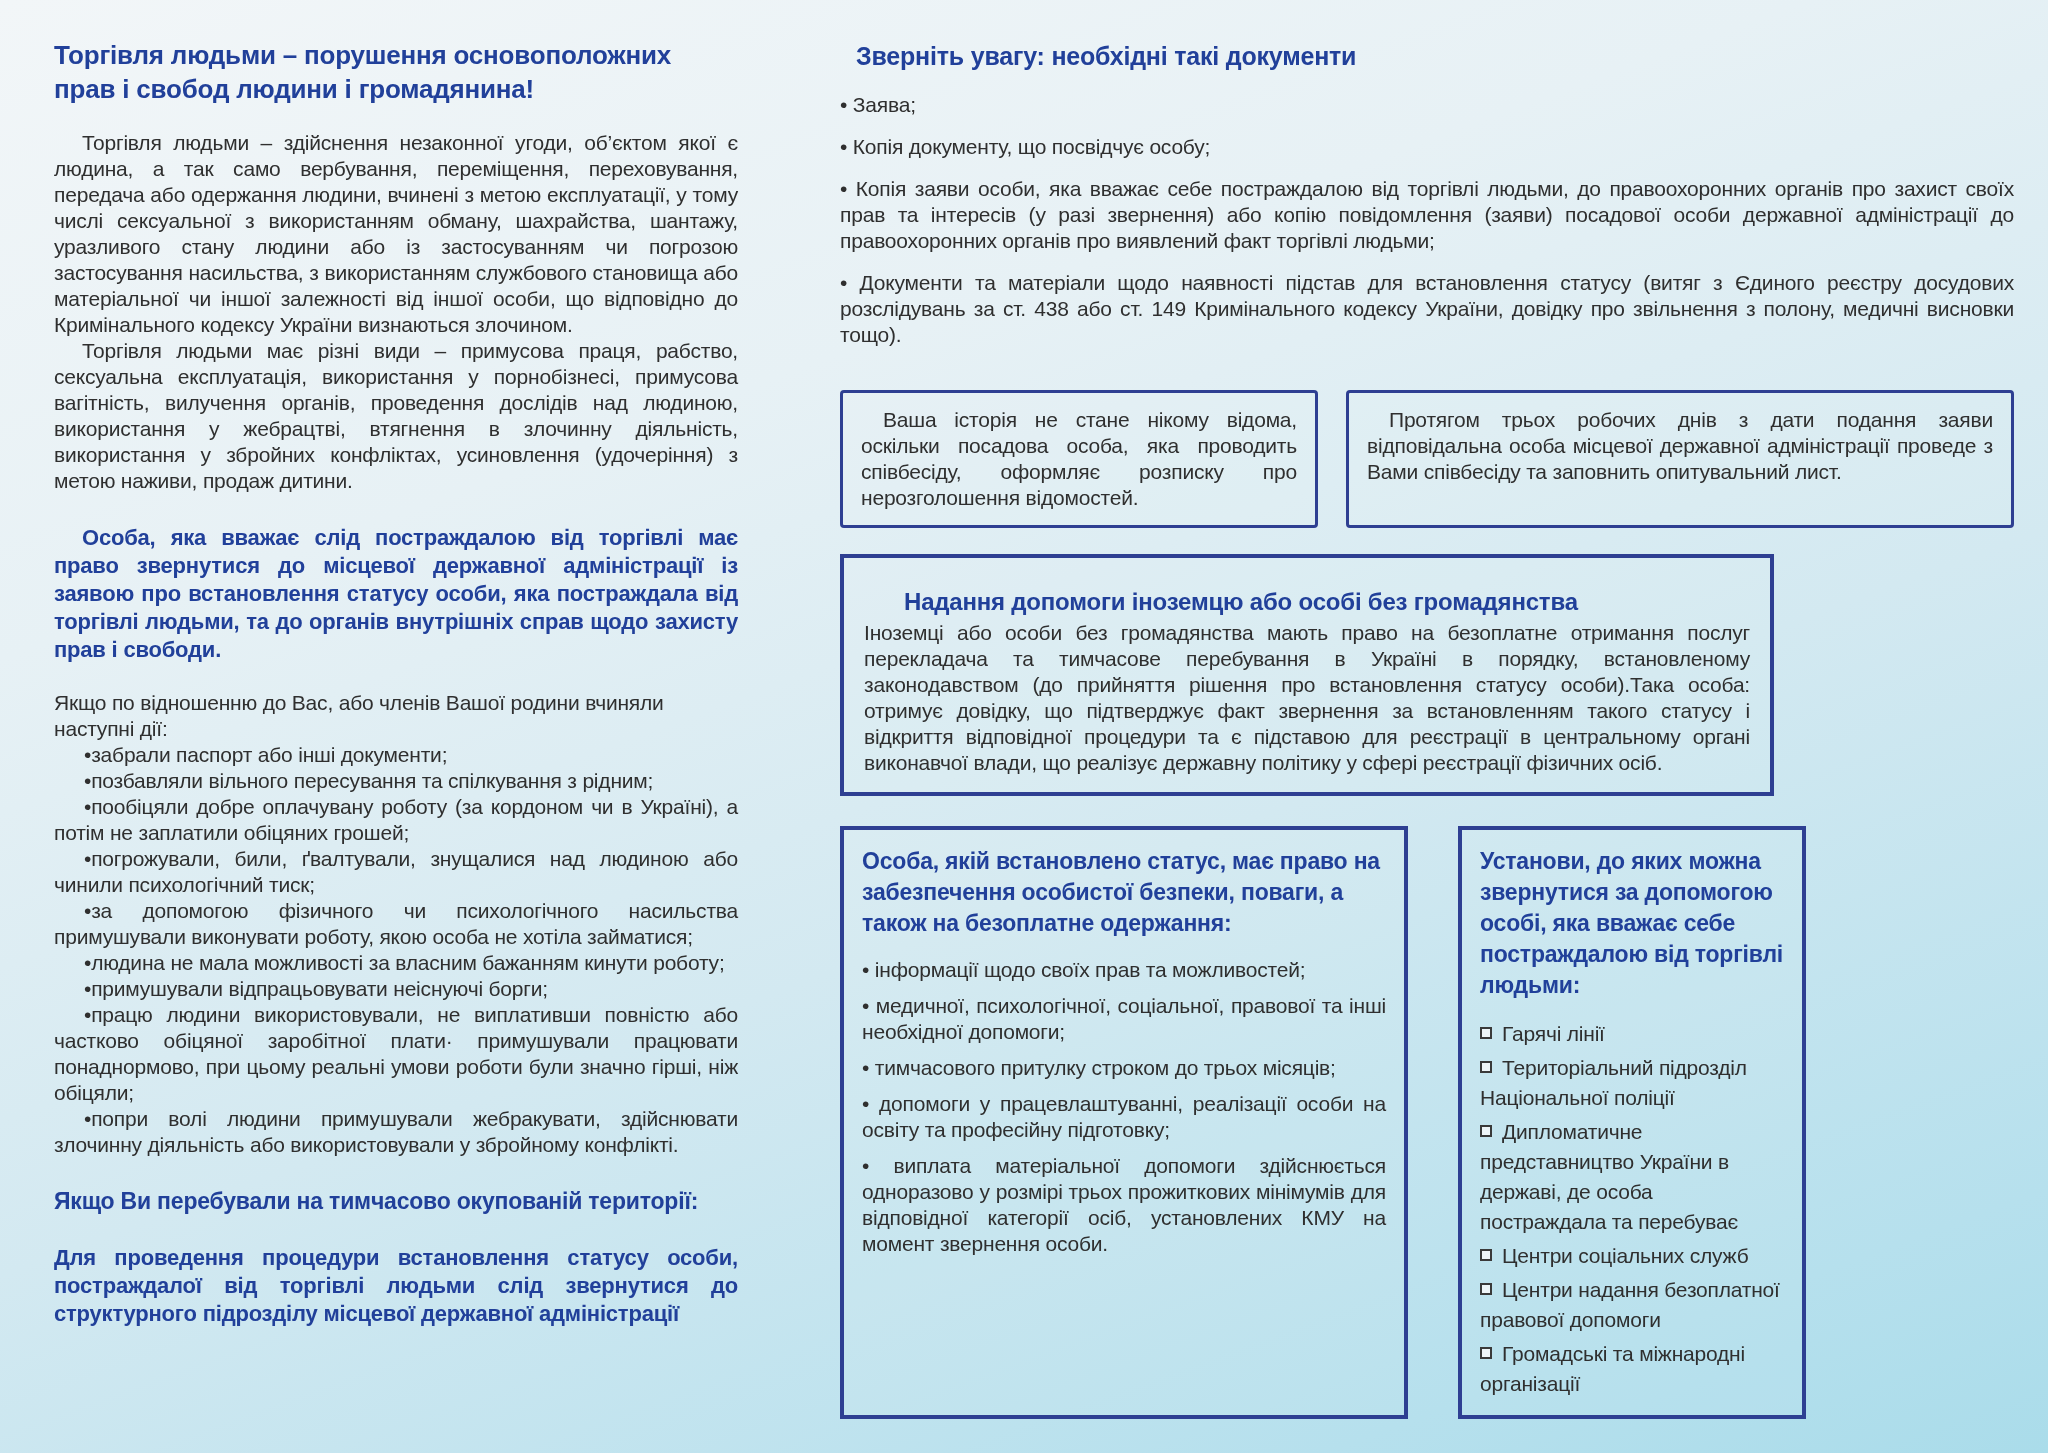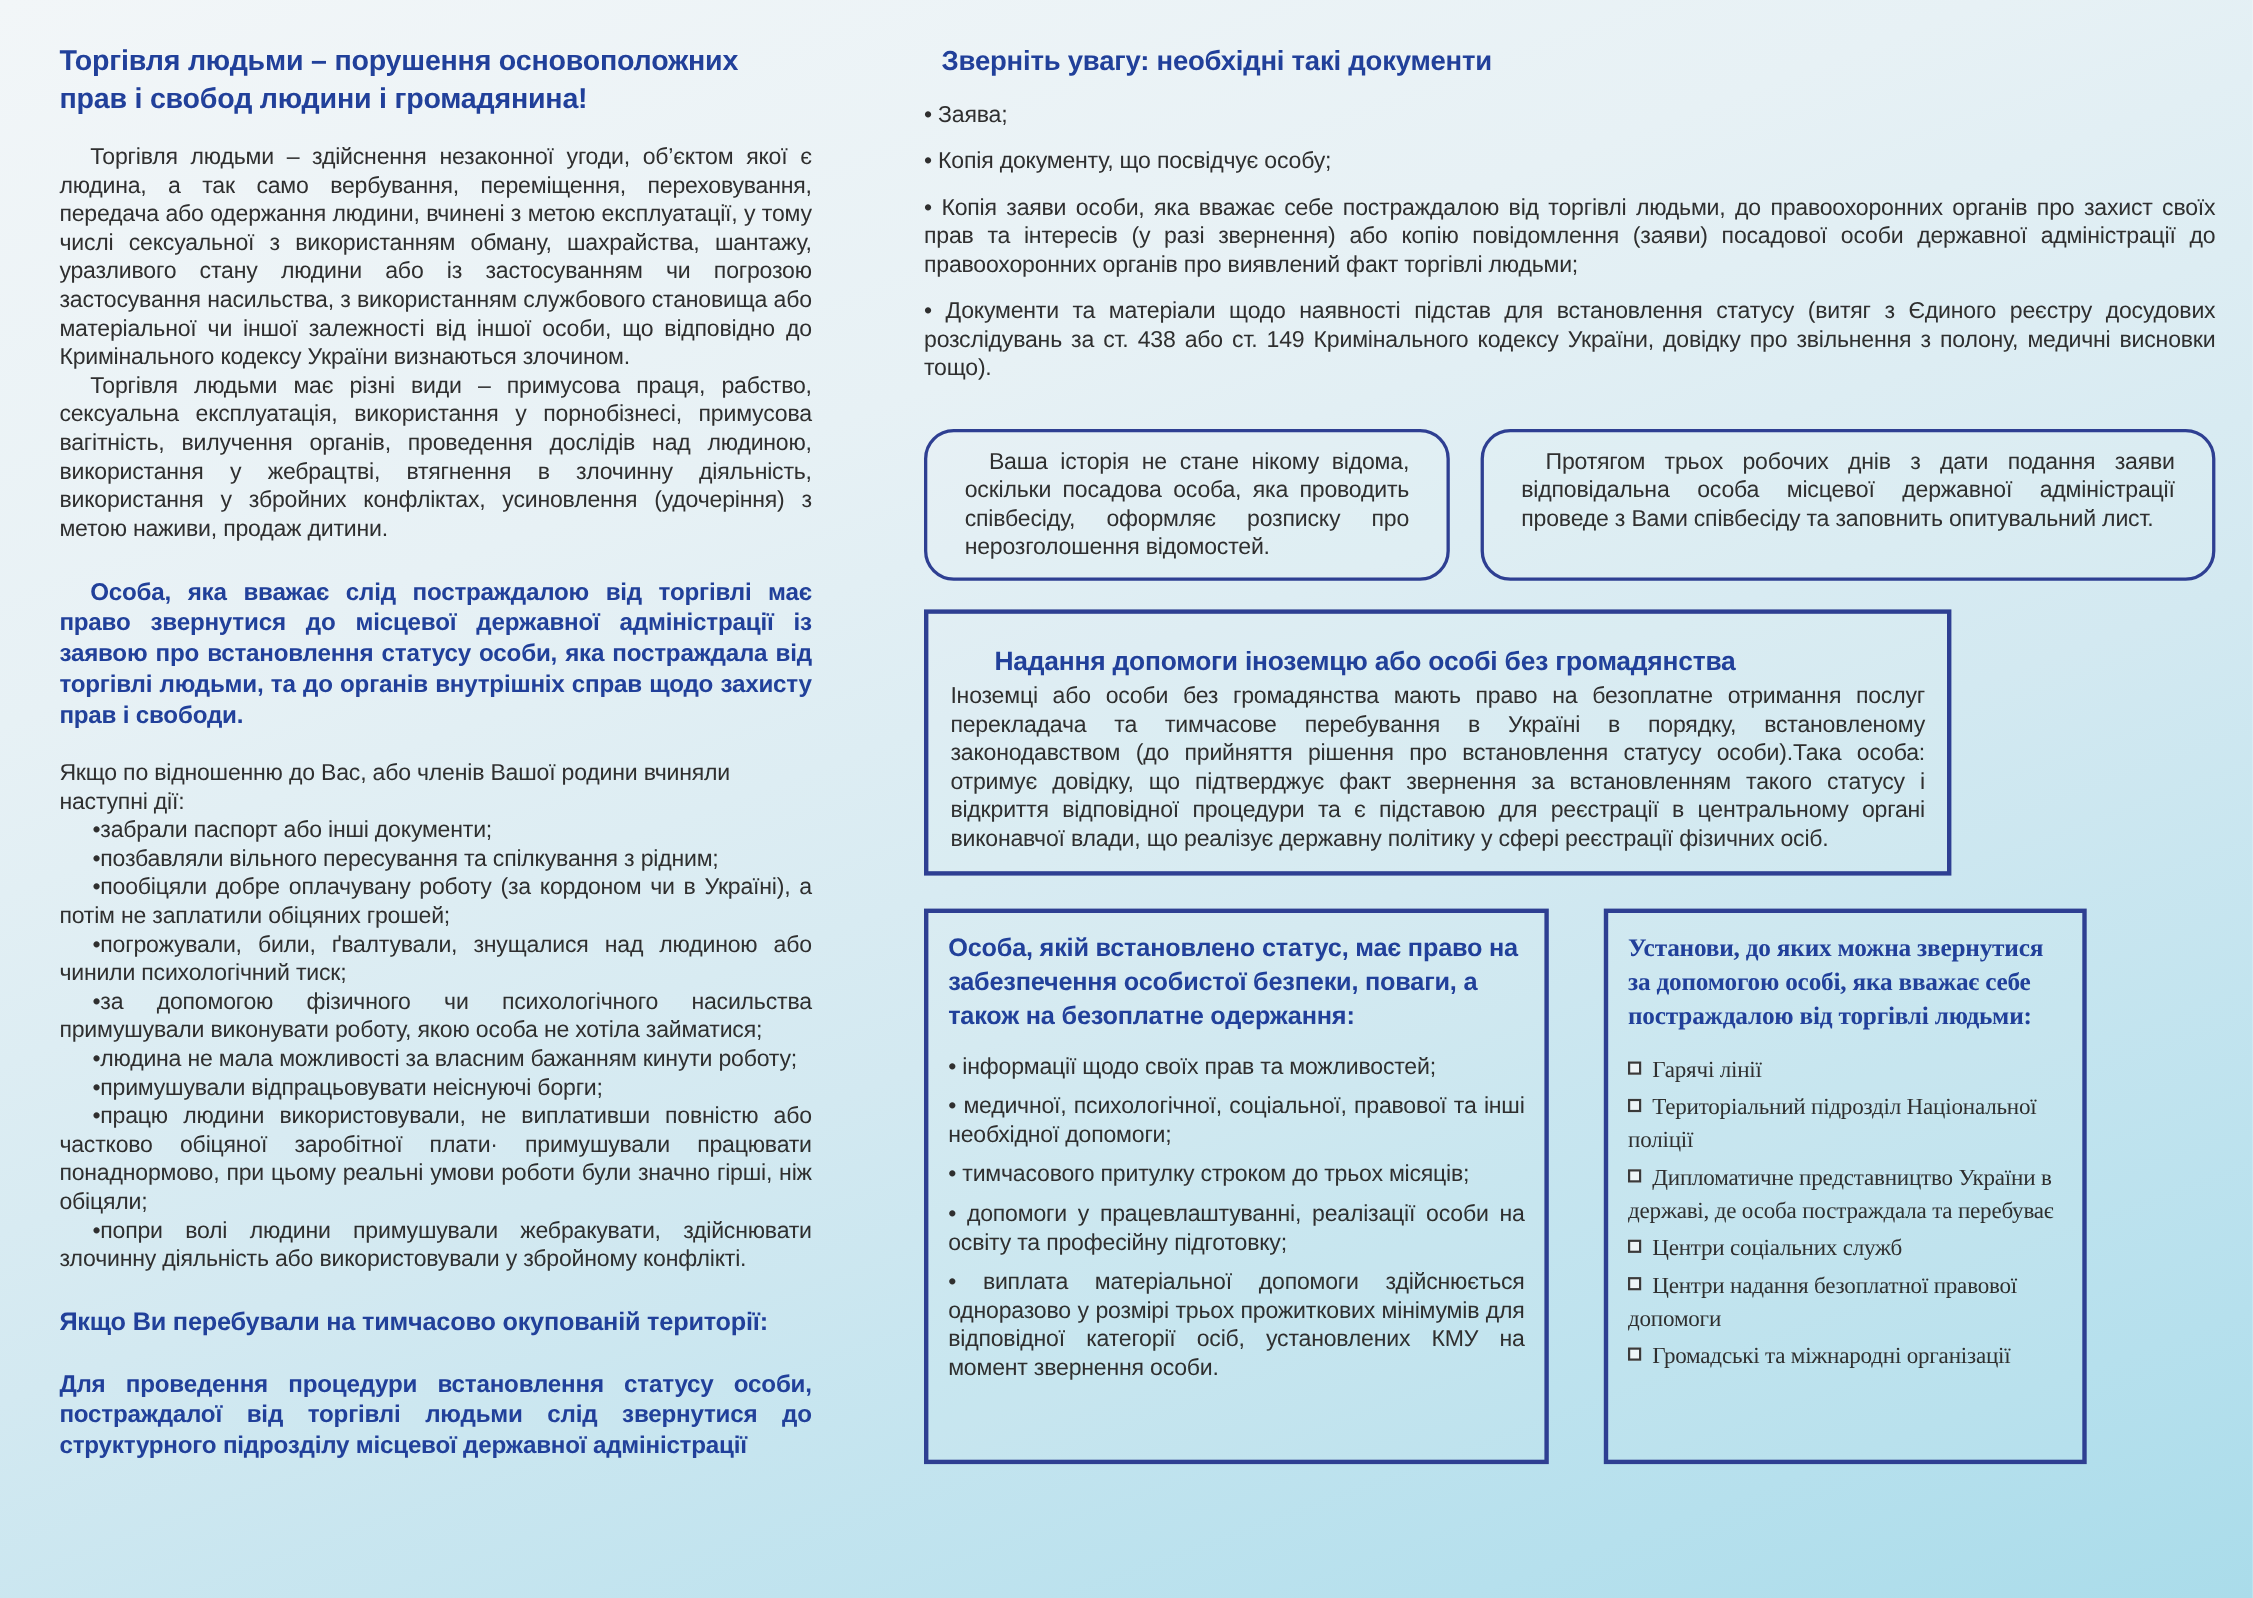--- a/index.html
+++ b/index.html
@@ -43,22 +43,22 @@
 
   .docs-title{
     font-size:25px;line-height:32px;font-weight:bold;color:#21409a;
     text-indent:16px;margin-bottom:20px;
   }
   .doc-item{text-align:justify;margin-top:16px;}
   .doc-item::before{content:"• ";}
 
   .notes-row{display:flex;gap:28px;margin-top:42px;}
   .note-box{
-    border:3px solid #2e3f92;border-radius:27px;
-    padding:14px 34px;min-height:120px;
+    border:3px solid #2e3f92;border-radius:4px;
+    padding:14px 18px;min-height:120px;
     text-align:justify;text-indent:22px;
     background:rgba(255,255,255,0.06);
   }
   .note-box.a{width:478px;box-sizing:border-box;}
   .note-box.b{flex:1;box-sizing:border-box;}
 
   .foreigners-box{
     margin-top:26px;border:4px solid #2e3f92;
     padding:28px 20px 16px 20px;width:934px;box-sizing:border-box;
     background:rgba(255,255,255,0.05);
@@ -68,21 +68,21 @@
     text-indent:40px;margin-bottom:2px;
   }
   .foreigners-body{text-align:justify;}
 
   .bottom-row{display:flex;gap:50px;margin-top:30px;}
   .big-box{
     border:4px solid #2e3f92;box-sizing:border-box;
     padding:16px 18px;background:rgba(255,255,255,0.05);
   }
   .status-box{width:568px;min-height:492px;}
-  .inst-box{width:439px;min-height:505px;font-family:Liberation Serif, serif;}
+  .inst-box{width:348px;min-height:505px;}
   .box-title{
     font-size:23px;line-height:31px;font-weight:bold;color:#21409a;
     margin-bottom:18px;
   }
   .status-list p{text-align:justify;margin-top:10px;}
   .status-list p::before{content:"• ";}
   .inst-list li{margin-top:4px;line-height:30px;}
   .inst-list li::before{
     content:"";display:inline-block;width:8px;height:8px;
     border:2px solid #3a3a3a;margin-right:10px;vertical-align:2px;

